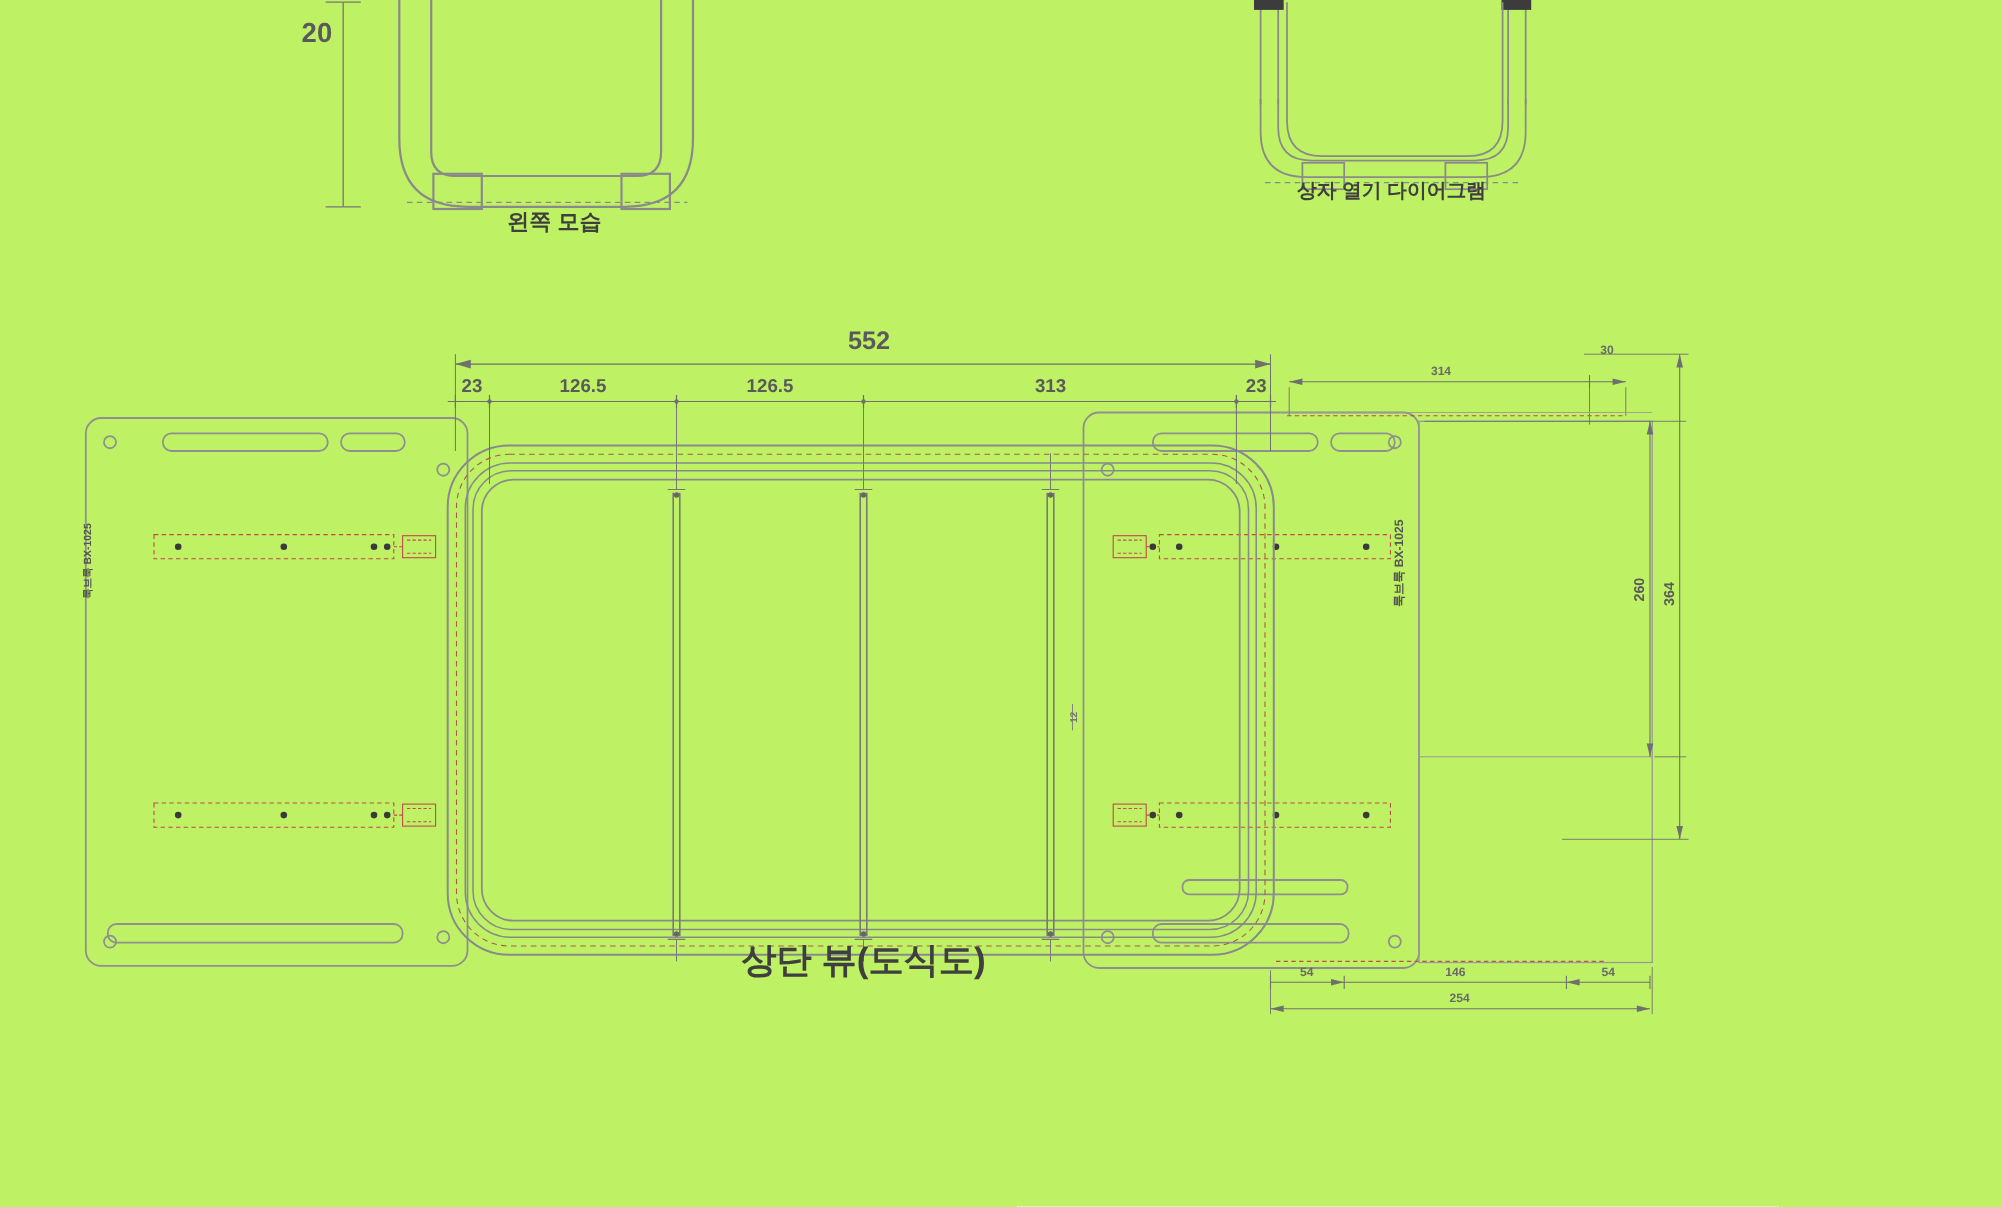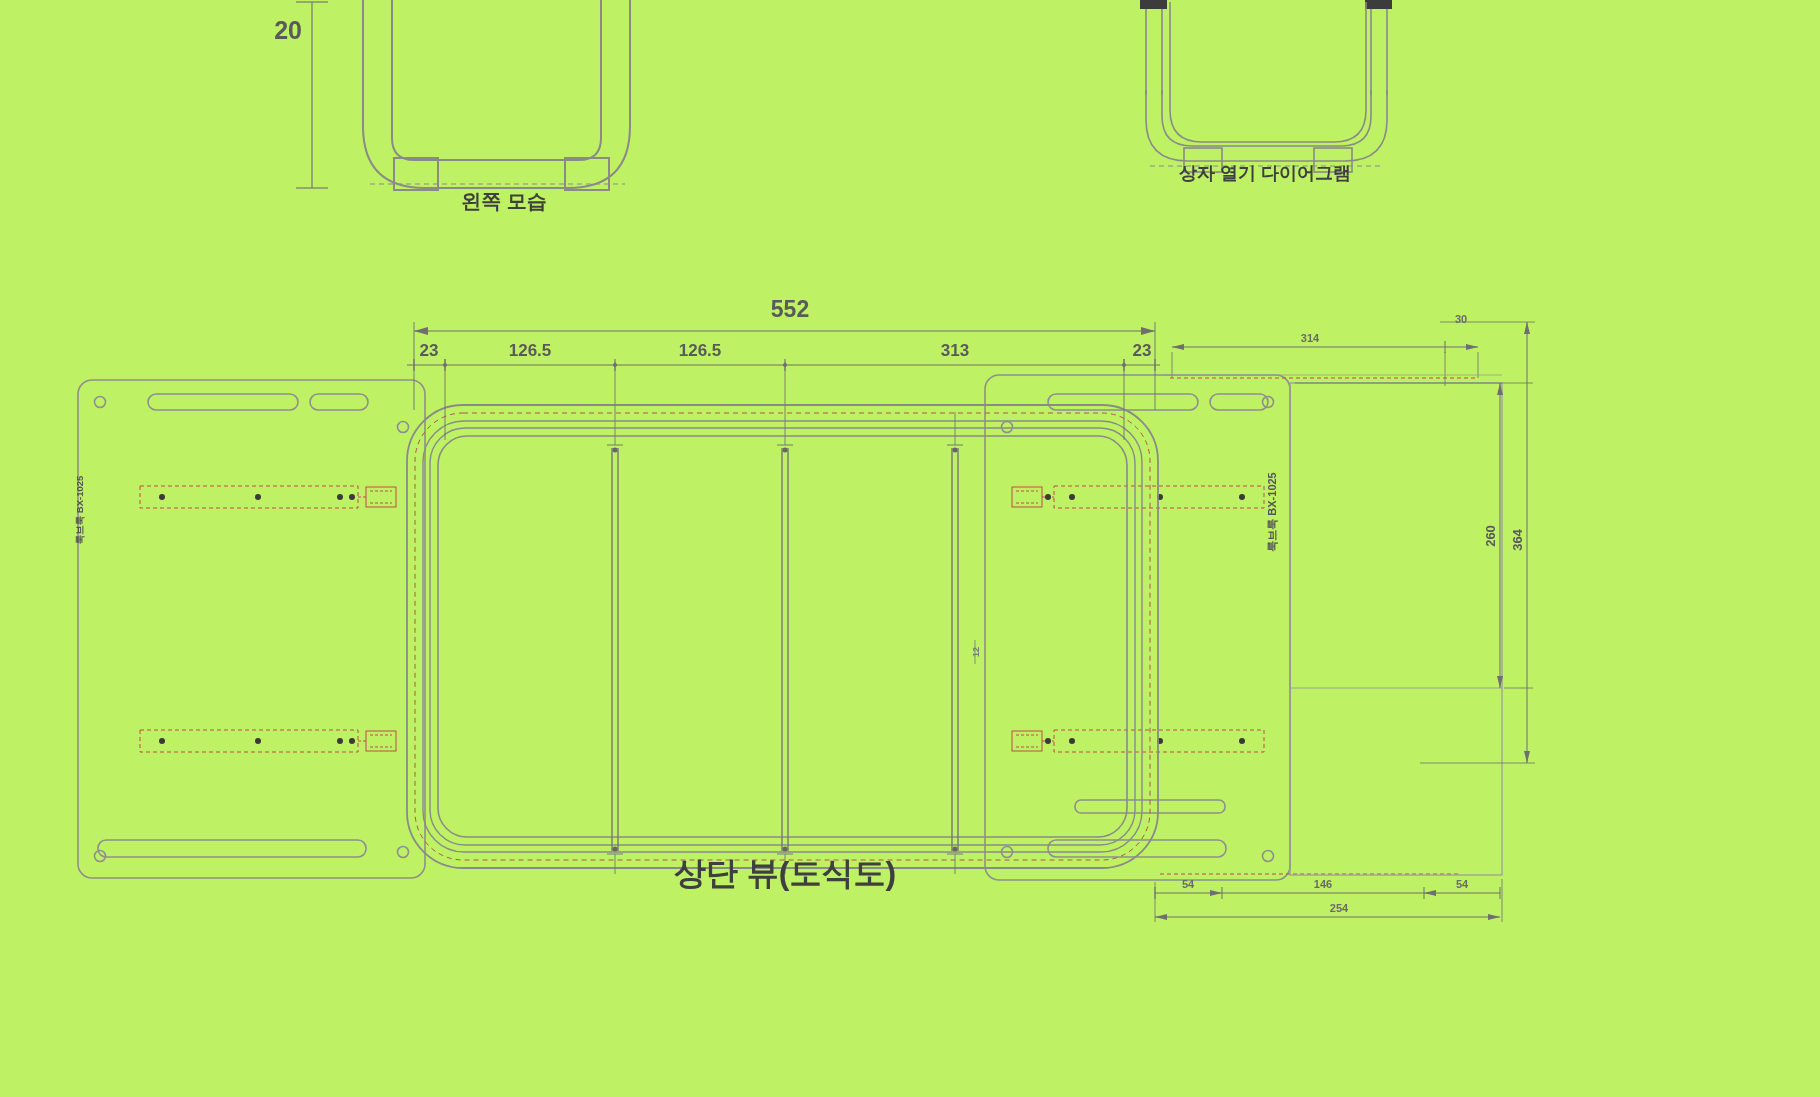--- a/index.html
+++ b/index.html
@@ -225,17 +225,17 @@
 
 <div class="lbl rot" style="left:80px;top:510px;font-size:9.5px;color:#555;">룩브룩 BX-1025</div>
 <div class="lbl rot" style="left:1272px;top:512px;font-size:11px;color:#555;">룩브룩 BX-1025</div>
 <div class="lbl rot" style="left:976px;top:652px;font-size:9px;color:#777;">12</div>
 
 <div class="lbl tiny c" style="left:1310px;top:332px;">314</div>
 <div class="lbl tiny c" style="left:1461px;top:313px;">30</div>
 <div class="lbl tiny c" style="left:1188px;top:878px;">54</div>
 <div class="lbl tiny c" style="left:1323px;top:878px;">146</div>
 <div class="lbl tiny c" style="left:1462px;top:878px;">54</div>
-<div class="lbl tiny c" style="left:1327px;top:902px;margin-left:12px;">254</div>
+<div class="lbl tiny c" style="left:1327px;top:902px;">254</div>
 <div class="lbl rot" style="left:1490px;top:536px;font-size:13px;color:#5a5a5a;">260</div>
 <div class="lbl rot" style="left:1517px;top:540px;font-size:13px;color:#5a5a5a;">364</div>
 
 </div>
 
 </body></html>

